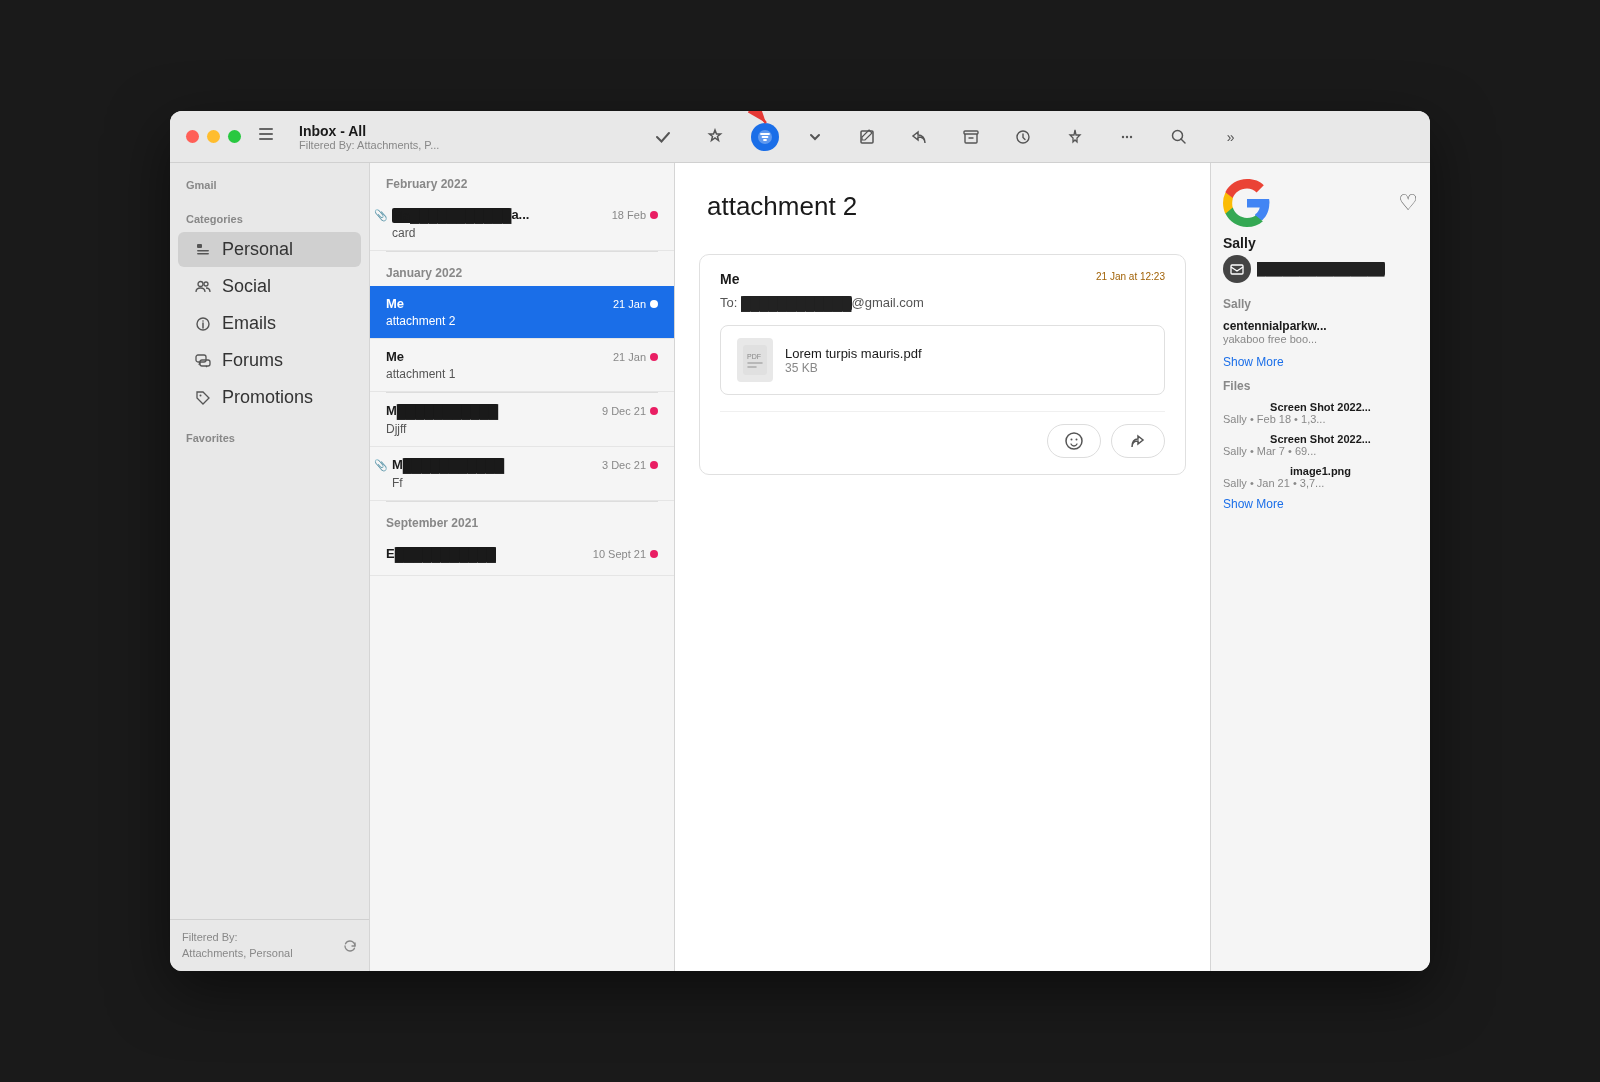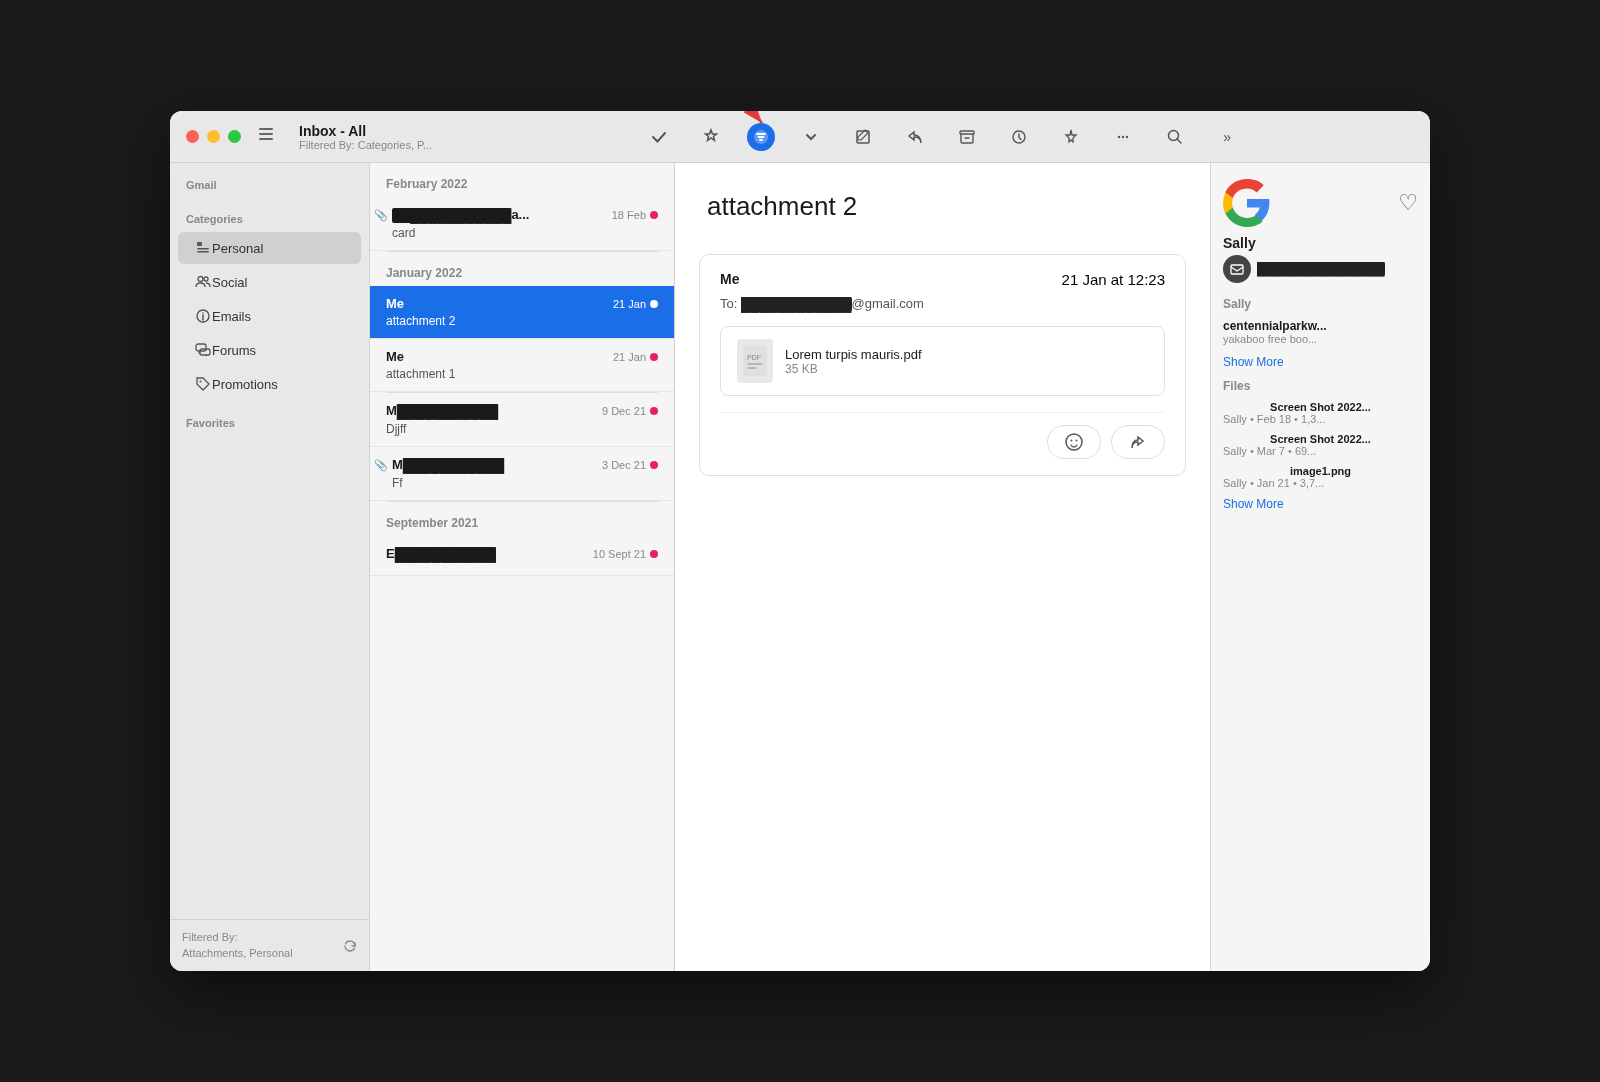--- a/index.html
+++ b/index.html
@@ -113,25 +113,26 @@
     .sidebar-section-label {
       font-size: 11px;
       font-weight: 600;
       color: #888;
       padding: 16px 16px 6px;
       text-transform: none;
     }
     .sidebar-item {
       display: flex;
       align-items: center;
+      gap: 10px;
       padding: 7px 16px;
       cursor: pointer;
       border-radius: 6px;
       margin: 1px 8px;
-      font-size: 13px;
+      font-size: 18px;
       color: #333;
     }
     .sidebar-item.active {
       background: #d0d0d0;
       font-weight: 500;
     }
     .sidebar-icon {
       width: 18px;
       height: 18px;
       display: flex;
@@ -253,22 +254,22 @@
       display: flex;
       justify-content: space-between;
       margin-bottom: 8px;
     }
     .email-card-from {
       font-size: 14px;
       font-weight: 600;
       color: #1a1a1a;
     }
     .email-card-date {
-      font-size: 15px;
-      color: #000000;
+      font-size: 10px;
+      color: #a16207;
     }
     .email-card-to {
       font-size: 13px;
       color: #555;
       margin-bottom: 14px;
     }
     .email-card-to span {
       background: #222;
       color: #222;
       border-radius: 3px;
@@ -442,21 +443,21 @@
     <div class="sidebar-toggle">
       <svg width="18" height="18" viewBox="0 0 18 18" fill="none">
         <rect x="2" y="3" width="14" height="2" rx="1" fill="#666"></rect>
         <rect x="2" y="8" width="14" height="2" rx="1" fill="#666"></rect>
         <rect x="2" y="13" width="14" height="2" rx="1" fill="#666"></rect>
       </svg>
     </div>
 
     <div class="titlebar-title">
       <h2>Inbox - All</h2>
-      <p>Filtered By: Categories, P...</p>
+      <p>Filtered By: Attachments, P...</p>
     </div>
 
     <div class="titlebar-actions">
 
       <div class="titlebar-action">
         <svg viewBox="0 0 18 18" fill="none">
             <path d="M3 9l4.5 4.5L15 5" stroke="#555" stroke-width="2" stroke-linecap="round"></path>
           </svg>
       </div>
 

